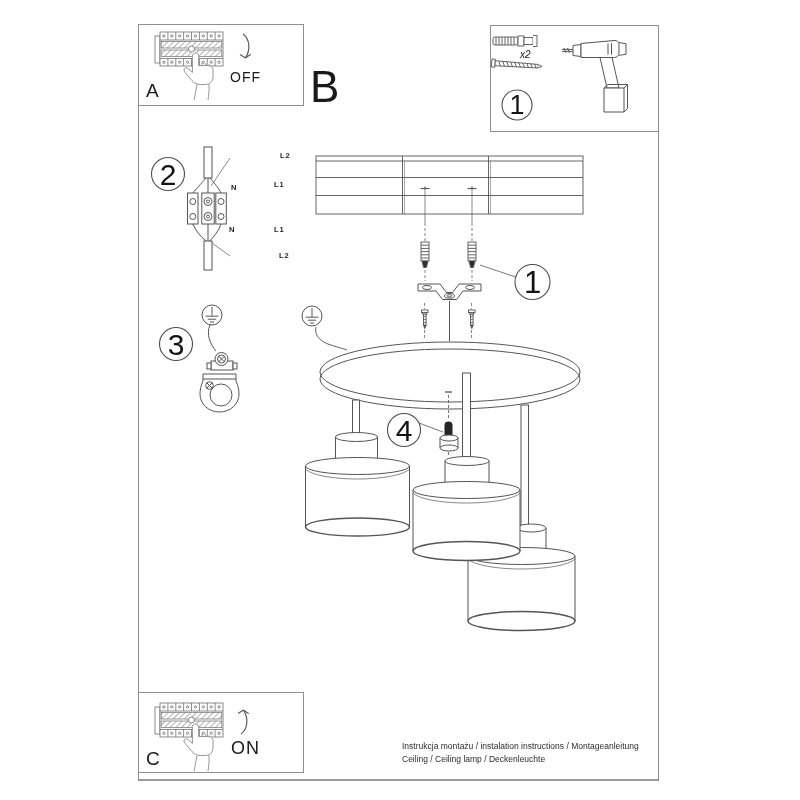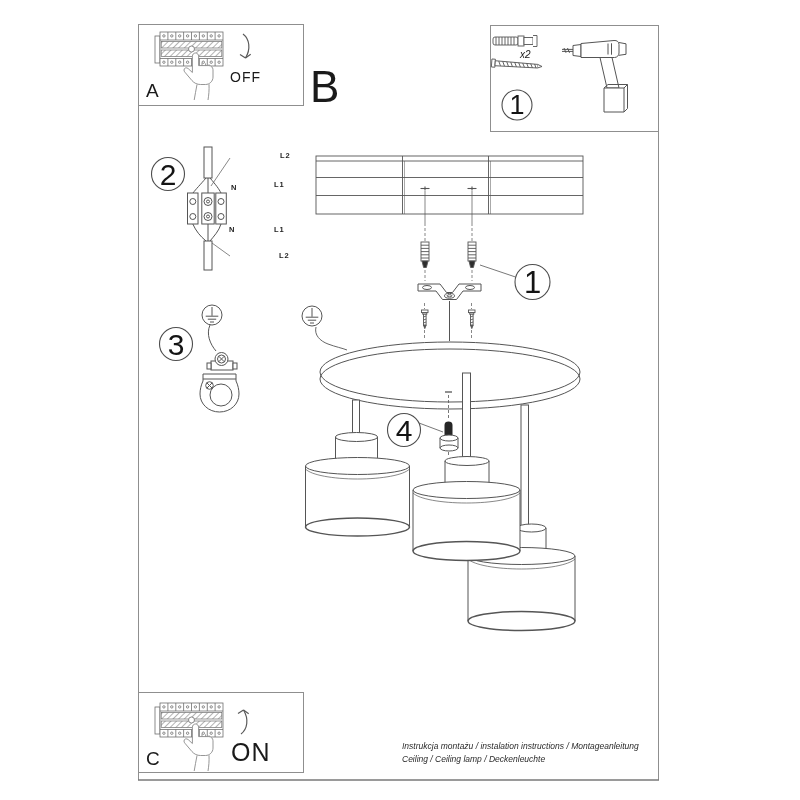--- a/index.html
+++ b/index.html
@@ -2,21 +2,21 @@
 <html><head>
 <meta charset="utf-8">
 <style>
   html,body{margin:0;padding:0;background:#fff;}
   .page{position:relative;width:800px;height:800px;background:#ffffff;overflow:hidden;
         font-family:"Liberation Sans", sans-serif;color:#1a1a1a;}
   svg{position:absolute;left:0;top:0;}
   .txt{position:absolute;white-space:nowrap;color:#1a1a1a;}
   .num{position:absolute;text-align:center;color:#141414;font-weight:400;}
   .wlabel{position:absolute;font-size:7.5px;font-weight:700;letter-spacing:1px;color:#222;padding-left:48px;}
-  .foot{position:absolute;font-size:8.5px;color:#2b2b2b;font-style:italic;}
+  .foot{position:absolute;font-size:8.5px;color:#2b2b2b;}
 </style>
 </head>
 <body>
 
 <div class="page">
 
 <svg width="800" height="800" viewBox="0 0 800 800">
   <defs>
     <pattern id="hatch" width="4" height="4" patternUnits="userSpaceOnUse" patternTransform="rotate(45)">
       <line x1="0" y1="0" x2="0" y2="4" stroke="#6a6a6a" stroke-width="1"></line>
@@ -345,21 +345,21 @@
     </g>
   </g>
 
   <circle cx="404" cy="430" r="16.5" fill="#fff" stroke="#4d4d4d" stroke-width="1.1"></circle>
 </svg>
 
 <div class="txt" style="left:146px;top:80px;font-size:19px;">A</div>
 <div class="txt" style="left:230px;top:69px;font-size:14px;letter-spacing:1px;">OFF</div>
 <div class="txt" style="left:310px;top:62px;font-size:44px;">B</div>
 <div class="txt" style="left:146px;top:748px;font-size:19px;">C</div>
-<div class="txt" style="left:231px;top:738px;font-size:25px;letter-spacing:1px;">ON</div>
+<div class="txt" style="left:231px;top:738px;font-size:18px;letter-spacing:1px;">ON</div>
 <div class="txt" style="left:512px;top:49px;font-size:10px;font-style:italic;margin-left:8px;">x2</div>
 
 <div class="num" style="left:502px;top:90px;width:30px;height:30px;line-height:30px;font-size:27px;">1</div>
 <div class="num" style="left:151.5px;top:157.5px;width:33px;height:33px;line-height:33px;font-size:30px;">2</div>
 <div class="num" style="left:159.5px;top:327.5px;width:33px;height:33px;line-height:33px;font-size:30px;">3</div>
 <div class="num" style="left:515px;top:264.5px;width:35px;height:35px;line-height:35px;font-size:31px;">1</div>
 <div class="num" style="left:387.5px;top:413.5px;width:33px;height:33px;line-height:33px;font-size:30px;">4</div>
 
 <div class="wlabel" style="left:232px;top:151px;">L2</div>
 <div class="wlabel" style="left:226px;top:180px;">L1</div>

